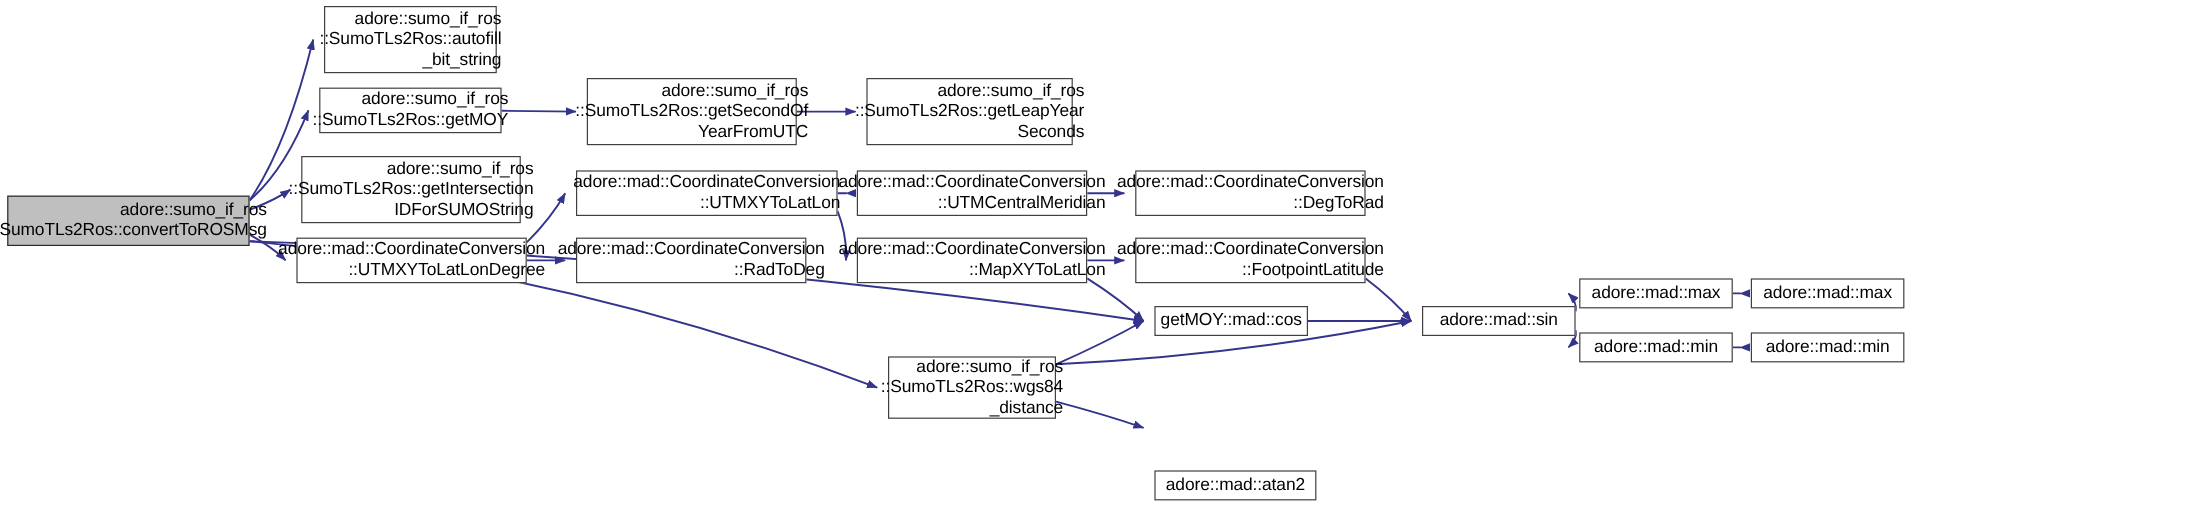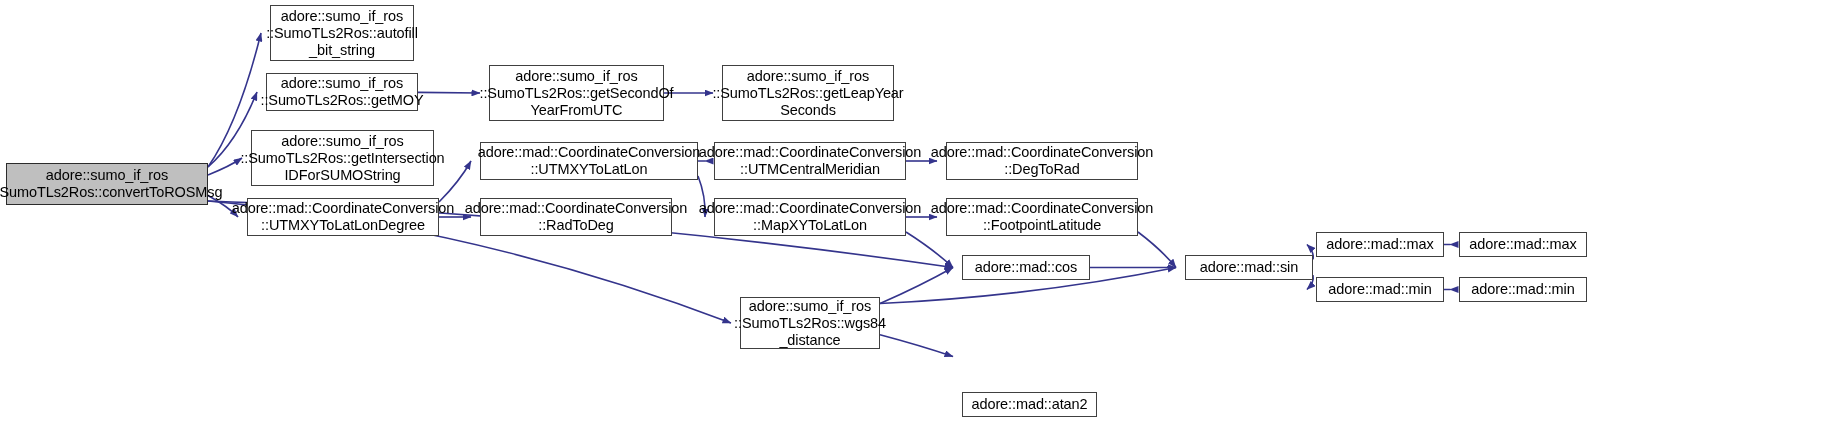--- a/index.html
+++ b/index.html
@@ -26,21 +26,21 @@
   }
   .node {
     position: absolute;
     box-sizing: border-box;
     border: 1px solid #404040;
     background: #ffffff;
     color: #000000;
     display: flex;
     align-items: center;
     justify-content: center;
-    text-align: center;
+    text-align: right;
     font-size: 14.5px;
     line-height: 17px;
     letter-spacing: -0.1px;
     white-space: pre-line;
     z-index: 2;
   }
   .node.root {
     background: #bfbfbf;
     border: 1px solid #2b2b2b;
   }
@@ -109,21 +109,21 @@
       <div class="node" style="left: 946px; top: 142px; width: 192px; height: 38px;"><span class="node-label">adore::mad::CoordinateConversion
 ::DegToRad</span></div>
       <div class="node" style="left: 247px; top: 198px; width: 192px; height: 38px;"><span class="node-label">adore::mad::CoordinateConversion
 ::UTMXYToLatLonDegree</span></div>
       <div class="node" style="left: 480px; top: 198px; width: 192px; height: 38px;"><span class="node-label">adore::mad::CoordinateConversion
 ::RadToDeg</span></div>
       <div class="node" style="left: 714px; top: 198px; width: 192px; height: 38px;"><span class="node-label">adore::mad::CoordinateConversion
 ::MapXYToLatLon</span></div>
       <div class="node" style="left: 946px; top: 198px; width: 192px; height: 38px;"><span class="node-label">adore::mad::CoordinateConversion
 ::FootpointLatitude</span></div>
-      <div class="node" style="left: 962px; top: 255px; width: 128px; height: 25px;"><span class="node-label">adore::mad::cos</span></div>
+      <div class="node" style="left: 962px; top: 255px; width: 128px; height: 25px;"><span class="node-label">getMOY::mad::cos</span></div>
       <div class="node" style="left: 1185px; top: 255px; width: 128px; height: 25px;"><span class="node-label">adore::mad::sin</span></div>
       <div class="node" style="left: 1316px; top: 232px; width: 128px; height: 25px;"><span class="node-label">adore::mad::max</span></div>
       <div class="node" style="left: 1459px; top: 232px; width: 128px; height: 25px;"><span class="node-label">adore::mad::max</span></div>
       <div class="node" style="left: 1316px; top: 277px; width: 128px; height: 25px;"><span class="node-label">adore::mad::min</span></div>
       <div class="node" style="left: 1459px; top: 277px; width: 128px; height: 25px;"><span class="node-label">adore::mad::min</span></div>
       <div class="node" style="left: 740px; top: 297px; width: 140px; height: 52px;"><span class="node-label">adore::sumo_if_ros
 ::SumoTLs2Ros::wgs84
 _distance</span></div>
       <div class="node" style="left: 962px; top: 344px; width: 135px; height: 25px; margin-top: 48px;"><span class="node-label">adore::mad::atan2</span></div>
     </div>

